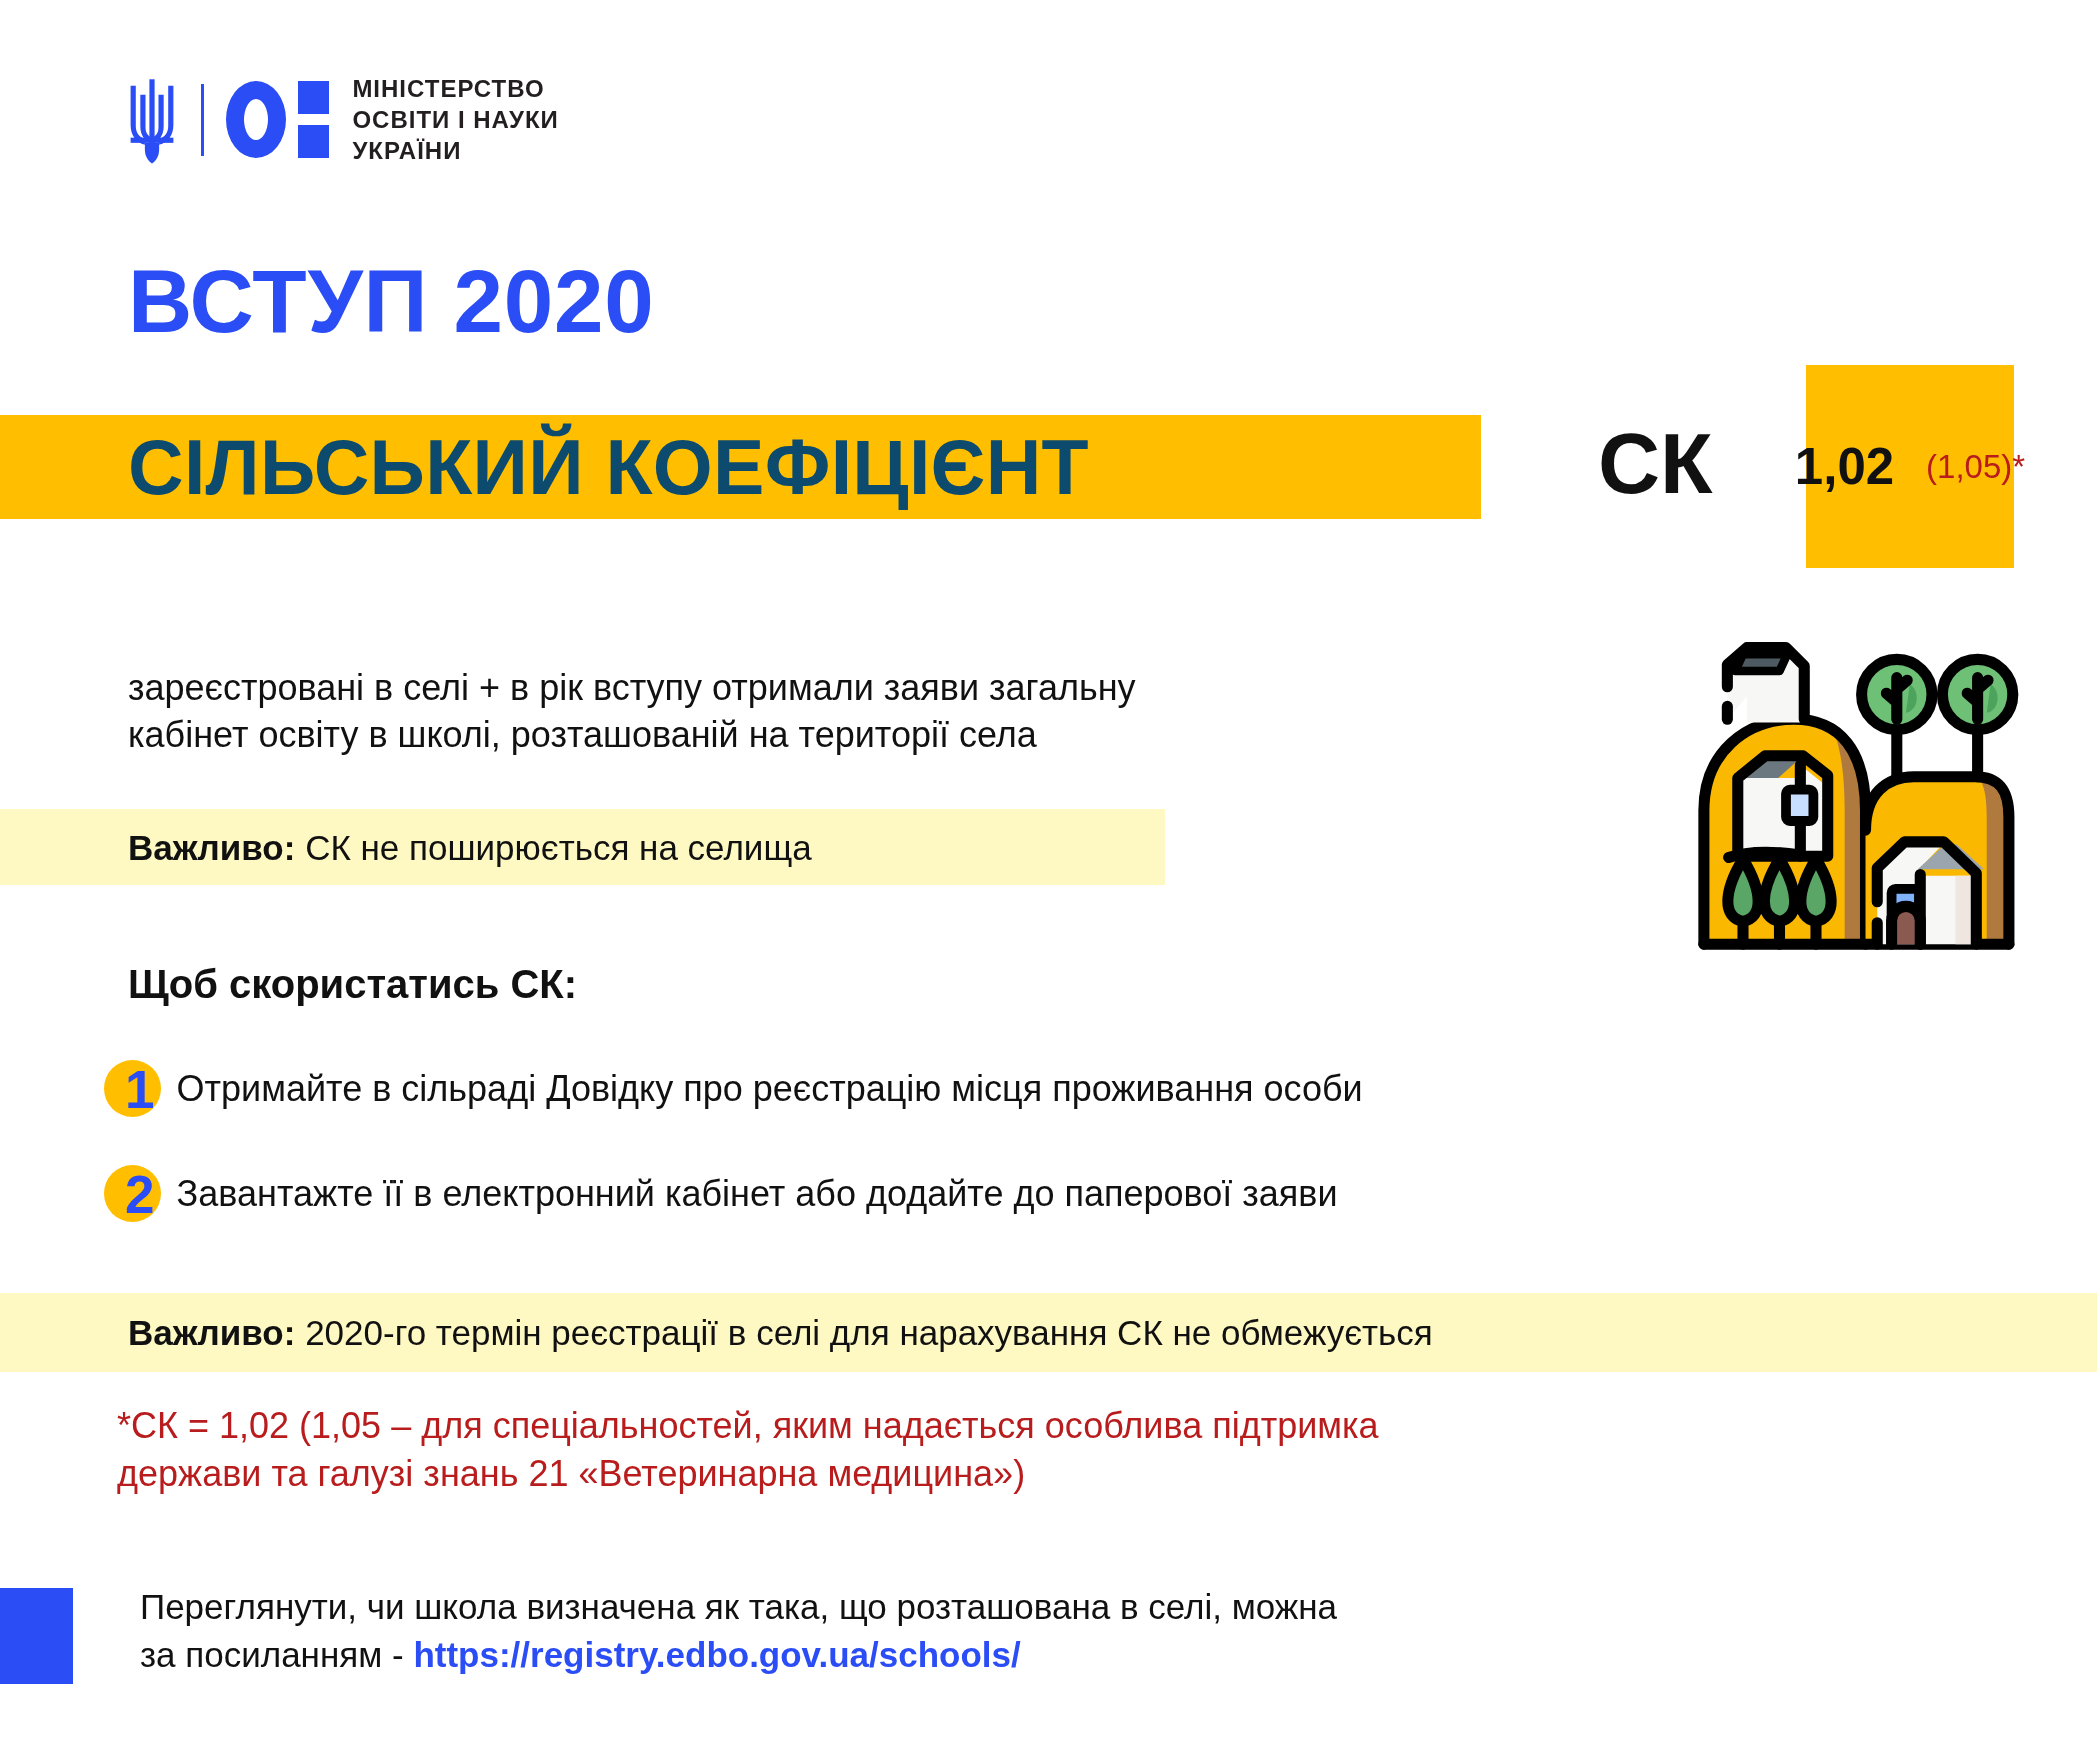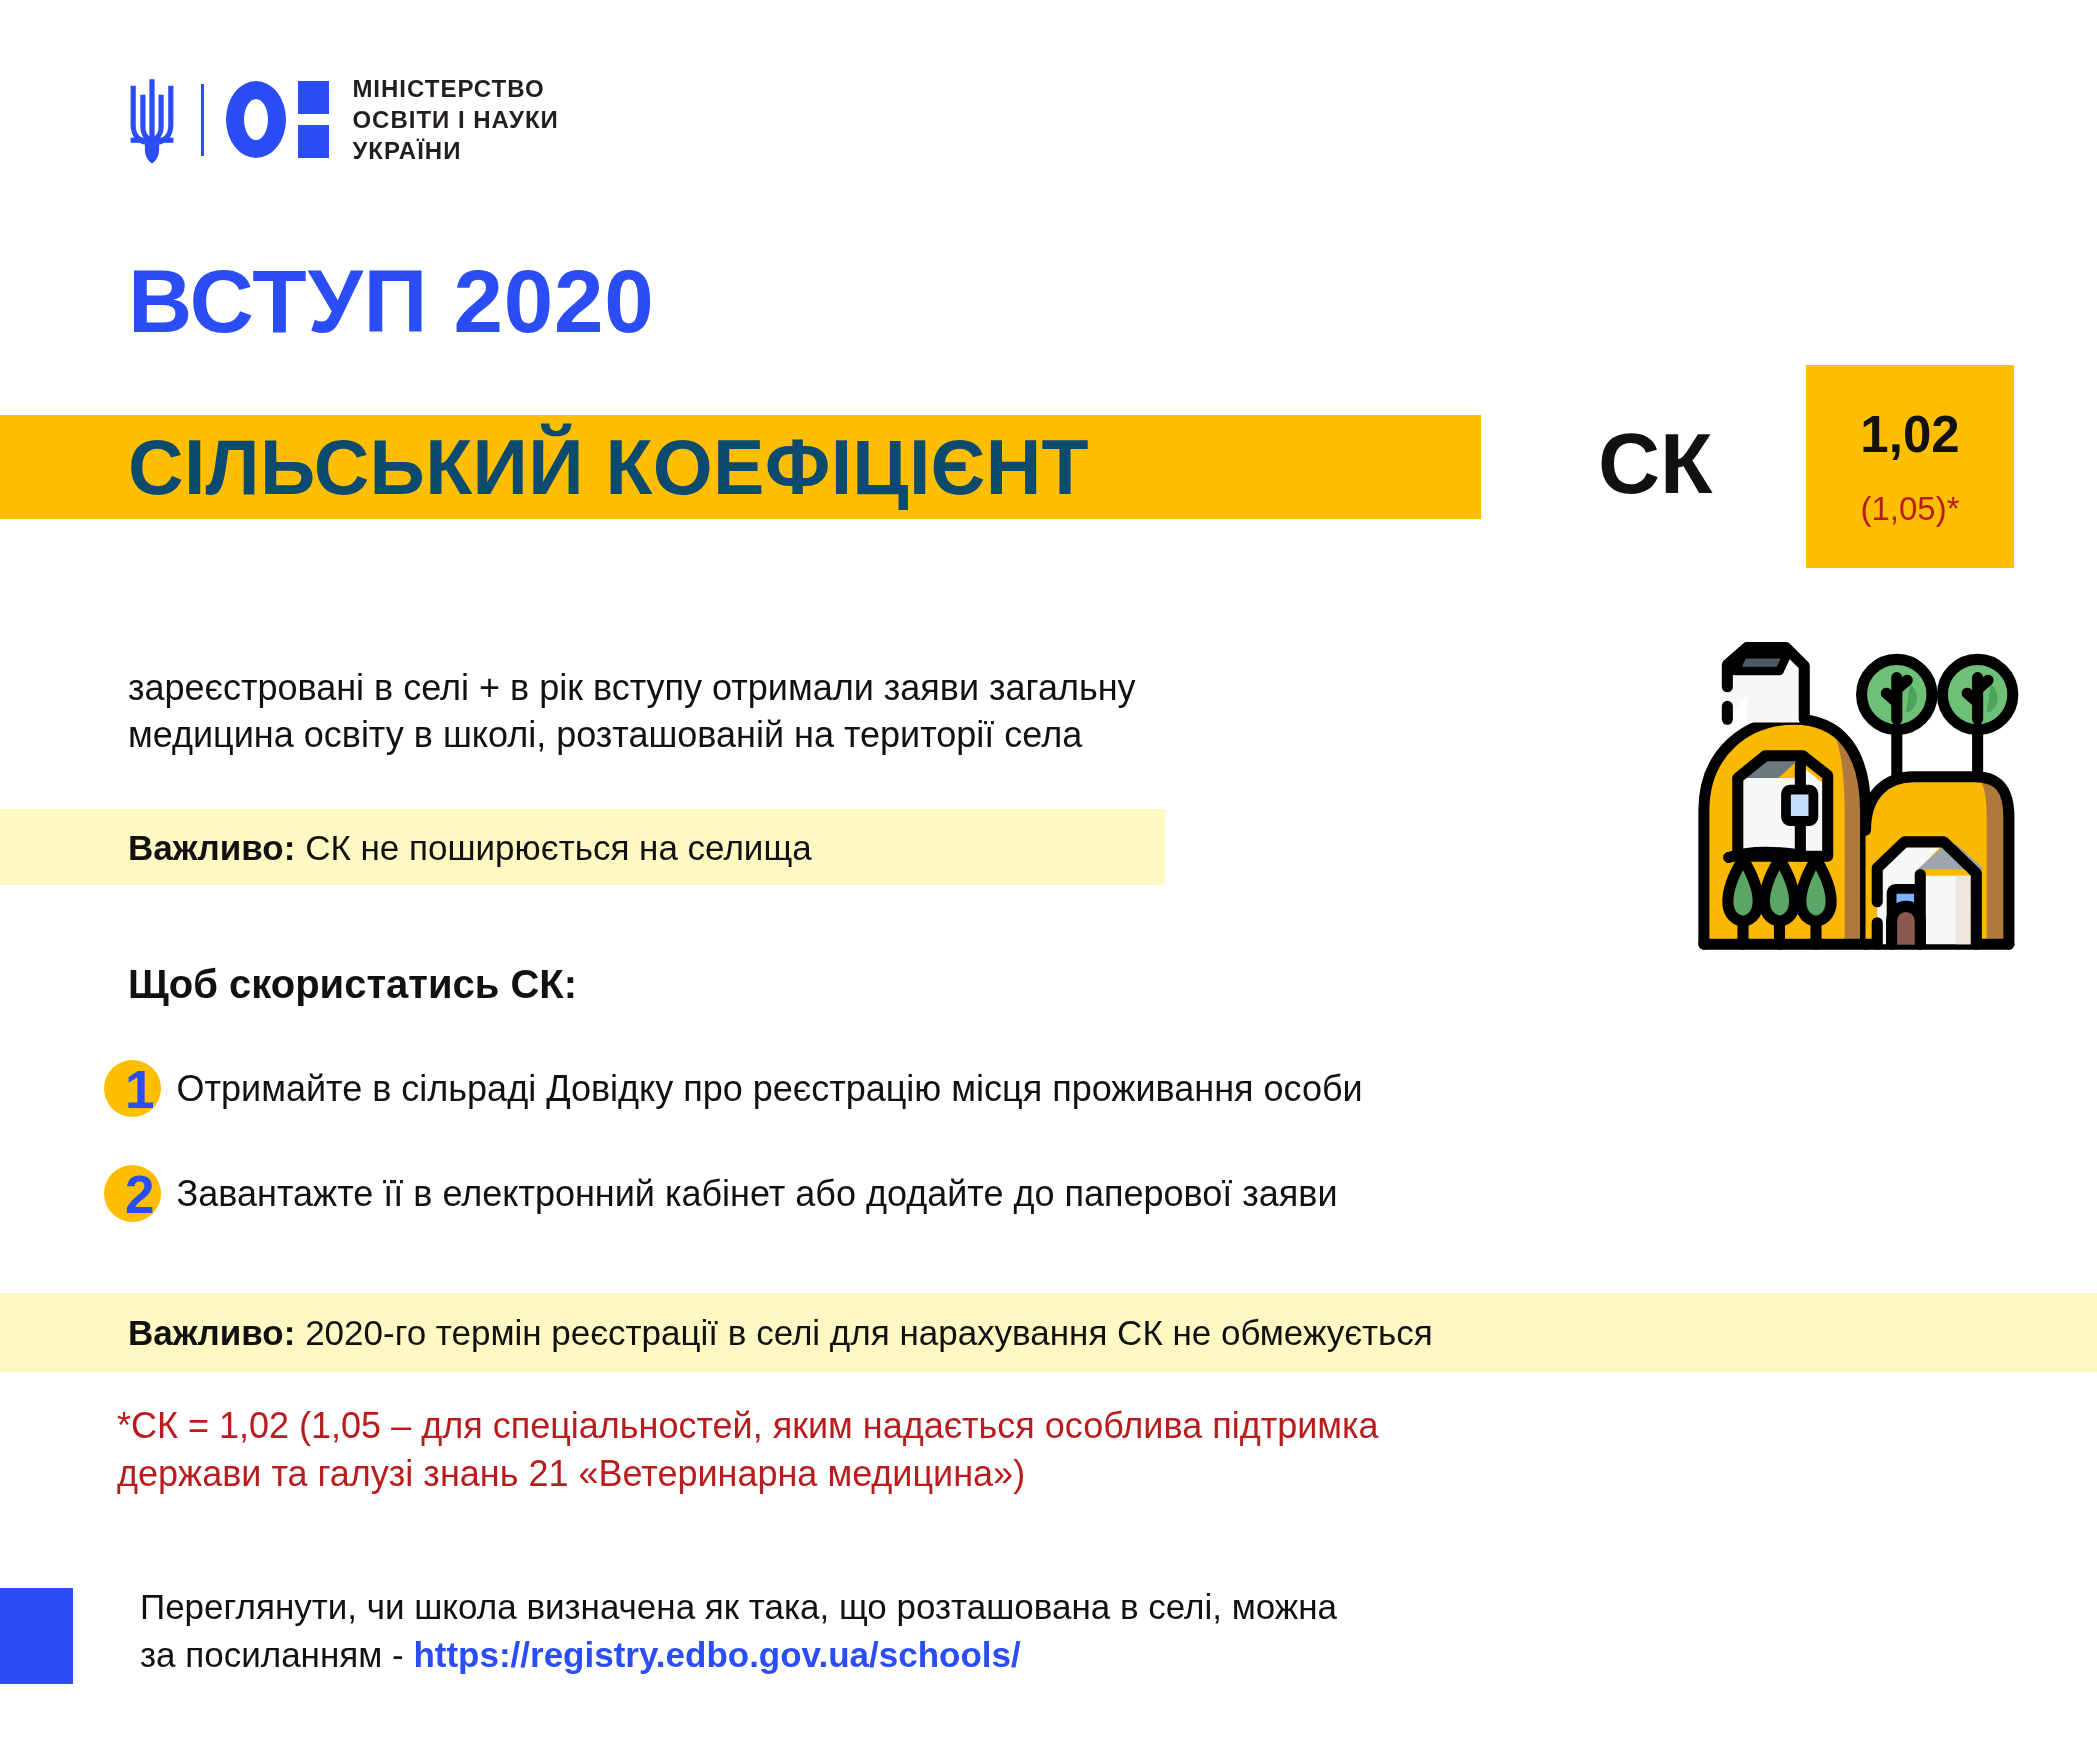--- a/index.html
+++ b/index.html
@@ -41,21 +41,21 @@
     position:absolute;left:128px;top:50%;transform:translateY(-50%);
     font-size:77px;font-weight:bold;color:#0c4a6e;
     letter-spacing:0.3px;white-space:nowrap;line-height:1;
   }
   .sk-abbr{
     position:absolute;left:1598px;top:420px;
     font-size:86px;font-weight:bold;color:#111111;line-height:1;white-space:nowrap;
   }
   .sk-badge{
     position:absolute;left:1806px;top:365px;width:208px;height:203px;
-    background:#FFBF00;display:flex;flex-direction:column;
+    background:#FFBF00;display:flex;flex-direction:row;
     align-items:center;justify-content:center;gap:32px;
   }
   .sk-badge .v1{font-size:51px;font-weight:bold;color:#111;line-height:1;white-space:nowrap;}
   .sk-badge .v2{font-size:33px;font-weight:normal;color:#b91c1c;line-height:1;white-space:nowrap;}
 
   
   .sec-head{
     position:absolute;left:128px;
     font-size:40px;font-weight:bold;color:#111;line-height:1;white-space:nowrap;
   }
@@ -149,21 +149,21 @@
 
   <div class="sk-abbr">СК</div>
 
   <div class="sk-badge">
     <div class="v1">1,02</div>
     <div class="v2">(1,05)*</div>
   </div>
 
   <div class="body-text">
     <div>зареєстровані в селі + в рік вступу отримали заяви загальну</div>
-    <div>медицина освіту в школі, розташованій на території села</div>
+    <div>кабінет освіту в школі, розташованій на території села</div>
   </div>
 
   <div class="impbar" id="imp1">
     <div class="inner">
       <b>Важливо:</b><span> СК не поширюється на селища</span>
     </div>
   </div>
 
   <div class="sec-head" id="h2">Щоб скористатись СК:</div>
 

